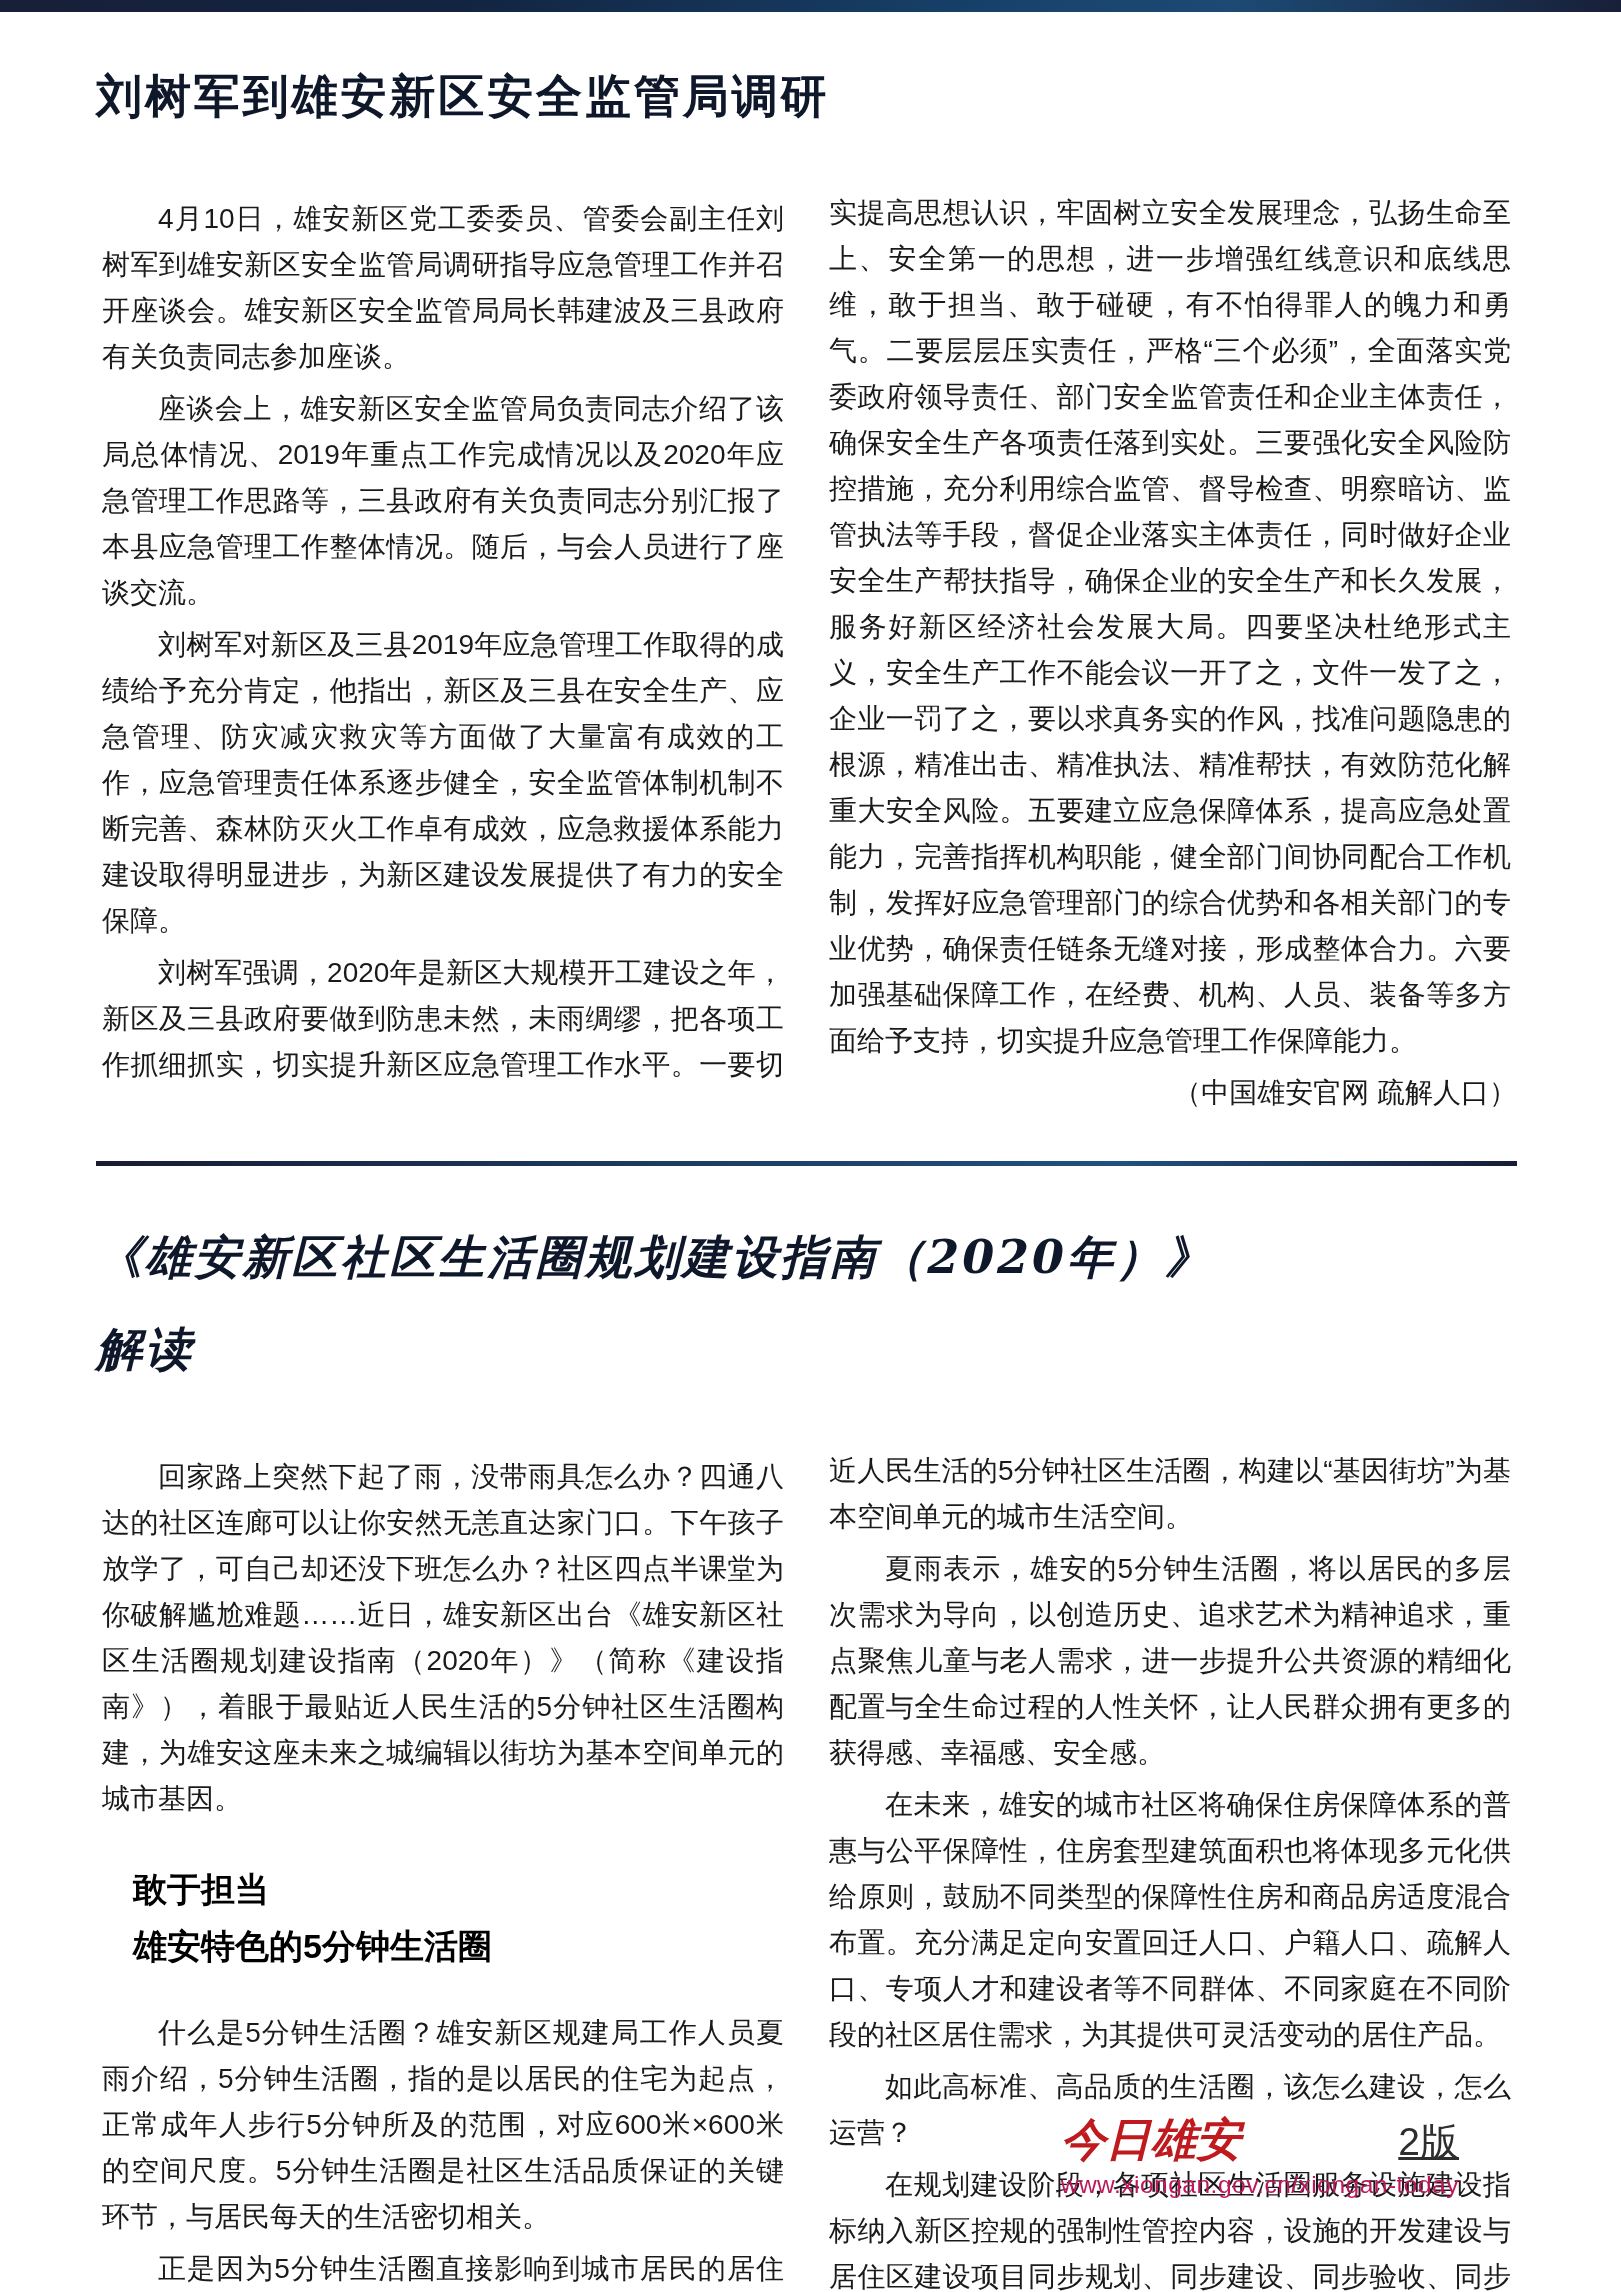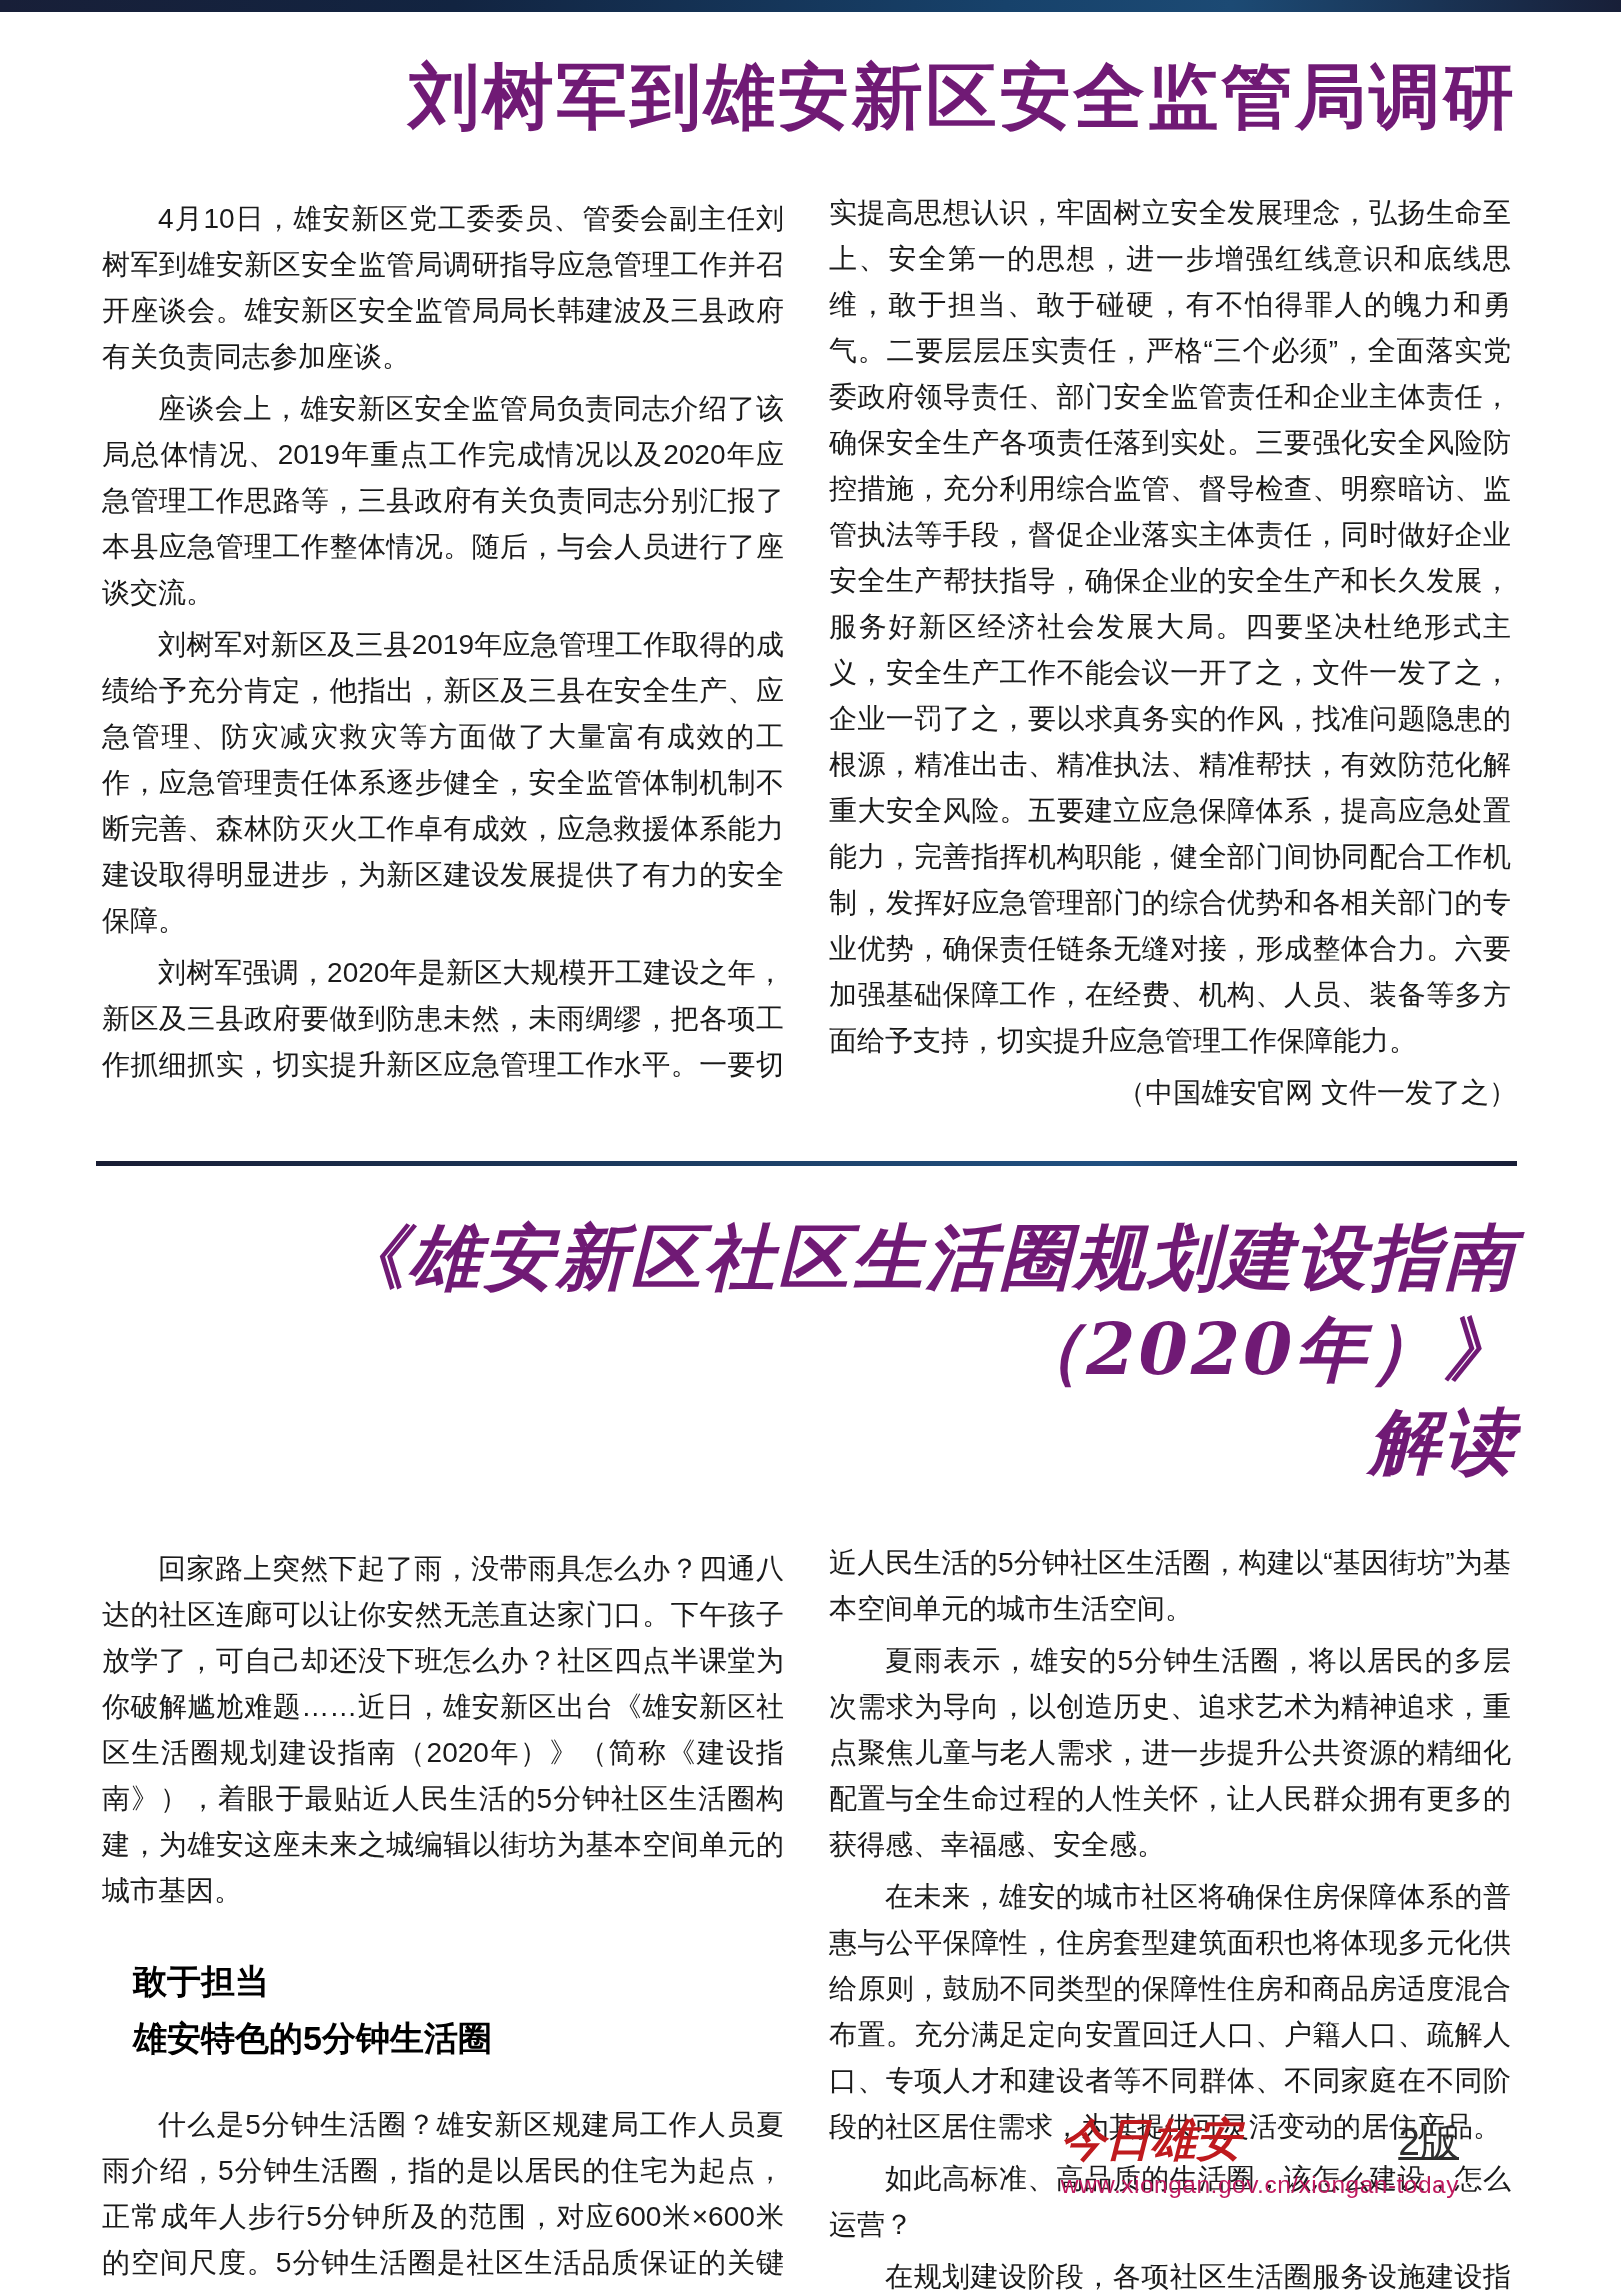--- a/index.html
+++ b/index.html
@@ -13,23 +13,23 @@
     box-sizing:border-box;
   }
   .top-bar {
     width:100%; height:11.8px;
     background:linear-gradient(90deg,#181f38 0%,#122441 28%,#17426b 62%,#1c4a74 76%,#181f38 100%);
   }
   .content { padding:0 104px 0 96px; }
   .headline {
     font-family:"DejaVu Serif", serif;
     font-weight:bold;
-    color:#701a75;
-    text-align:right;
-    font-size:71px;
+    color:#0f172a;
+    text-align:left;
+    font-size:46px;
     line-height:82px;
     letter-spacing:2.9px;
     margin:43px 0 0 0;
   }
   .headline-2 { margin-top:45px; }
   .headline-2 .hl-line { display:block; line-height:92px;font-style:italic; }
   .columns {
     margin-top:53px;
     column-count:2;
     column-gap:33px;
@@ -73,21 +73,21 @@
 <div class="page">
 
   <div class="top-bar"></div>
 
   <div class="content">
 
     <section>
       <h1 class="headline">刘树军到雄安新区安全监管局调研</h1>
       <div class="columns">
         <div style="display:contents"><p class="para">4月10日，雄安新区党工委委员、管委会副主任刘树军到雄安新区安全监管局调研指导应急管理工作并召开座谈会。雄安新区安全监管局局长韩建波及三县政府有关负责同志参加座谈。</p><p class="para">座谈会上，雄安新区安全监管局负责同志介绍了该局总体情况、2019年重点工作完成情况以及2020年应急管理工作思路等，三县政府有关负责同志分别汇报了本县应急管理工作整体情况。随后，与会人员进行了座谈交流。</p><p class="para">刘树军对新区及三县2019年应急管理工作取得的成绩给予充分肯定，他指出，新区及三县在安全生产、应急管理、防灾减灾救灾等方面做了大量富有成效的工作，应急管理责任体系逐步健全，安全监管体制机制不断完善、森林防灭火工作卓有成效，应急救援体系能力建设取得明显进步，为新区建设发展提供了有力的安全保障。</p><p class="para">刘树军强调，2020年是新区大规模开工建设之年，新区及三县政府要做到防患未然，未雨绸缪，把各项工作抓细抓实，切实提升新区应急管理工作水平。一要切实提高思想认识，牢固树立安全发展理念，弘扬生命至上、安全第一的思想，进一步增强红线意识和底线思维，敢于担当、敢于碰硬，有不怕得罪人的魄力和勇气。二要层层压实责任，严格“三个必须”，全面落实党委政府领导责任、部门安全监管责任和企业主体责任，确保安全生产各项责任落到实处。三要强化安全风险防控措施，充分利用综合监管、督导检查、明察暗访、监管执法等手段，督促企业落实主体责任，同时做好企业安全生产帮扶指导，确保企业的安全生产和长久发展，服务好新区经济社会发展大局。四要坚决杜绝形式主义，安全生产工作不能会议一开了之，文件一发了之，企业一罚了之，要以求真务实的作风，找准问题隐患的根源，精准出击、精准执法、精准帮扶，有效防范化解重大安全风险。五要建立应急保障体系，提高应急处置能力，完善指挥机构职能，健全部门间协同配合工作机制，发挥好应急管理部门的综合优势和各相关部门的专业优势，确保责任链条无缝对接，形成整体合力。六要加强基础保障工作，在经费、机构、人员、装备等多方面给予支持，切实提升应急管理工作保障能力。</p></div>
-        <p class="byline">（中国雄安官网 文件一发了之）</p>
+        <p class="byline">（中国雄安官网 疏解人口）</p>
       </div>
     </section>
 
     <div class="divider"></div>
 
     <section>
       <h1 class="headline headline-2">
         <span class="hl-line">《雄安新区社区生活圈规划建设指南（2020年）》</span>
         <span class="hl-line">解读</span>
       </h1>

